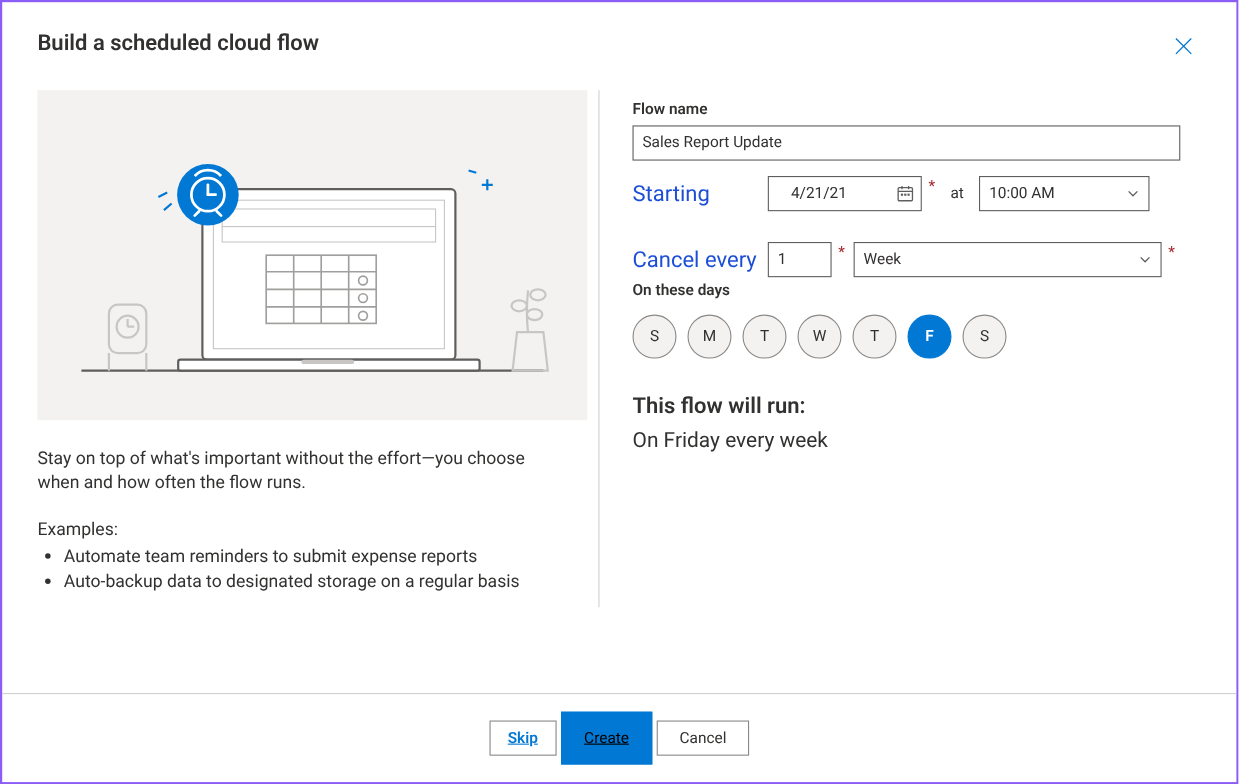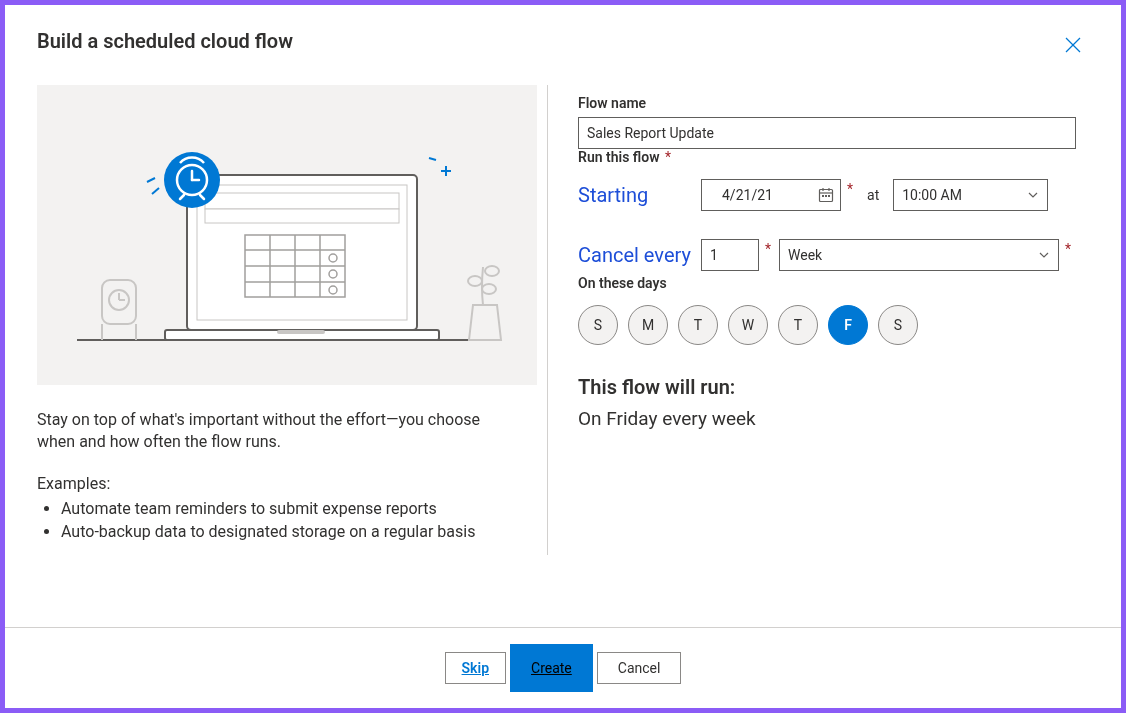--- a/index.html
+++ b/index.html
@@ -5,21 +5,21 @@
   * { box-sizing: border-box; margin: 0; padding: 0; }
   body {
     font-family: "Segoe UI", -apple-system, BlinkMacSystemFont, Roboto, "Helvetica Neue", sans-serif;
     background: #fff;
     color: #323130;
     font-size: 14px;
   }
   .dialog {
     width: 1126px;
     height: 713px;
-    border: 5px solid #8b5cf6;
+    border: 2px solid #8b5cf6;
     position: relative;
     display: flex;
     flex-direction: column;
   }
   .dialog-header {
     display: flex;
     align-items: flex-start;
     justify-content: space-between;
     padding: 24px 32px 0 32px;
   }
@@ -318,23 +318,20 @@
     <div class="divider"></div>
 
     <div class="right-pane">
 
       <div class="section">
         <label class="form-label">Flow name</label>
         <input class="text-input" type="text" value="Sales Report Update" style="">
       </div>
 
       <div class="section">
-        <label class="form-label">
-          <span>Run this flow</span><span class="req"> *</span>
-        </label>
 
         <div class="row">
           <span class="row-label">Starting</span>
           <div class="date-input">
             <span>4/21/21</span>
             <svg class="cal-icon" viewBox="0 0 16 16" fill="none" stroke="currentColor" stroke-width="1.2">
               <rect x="1.5" y="2.5" width="13" height="12" rx="1"></rect>
               <line x1="1.5" y1="6" x2="14.5" y2="6"></line>
               <line x1="5" y1="1" x2="5" y2="4"></line>
               <line x1="11" y1="1" x2="11" y2="4"></line>

